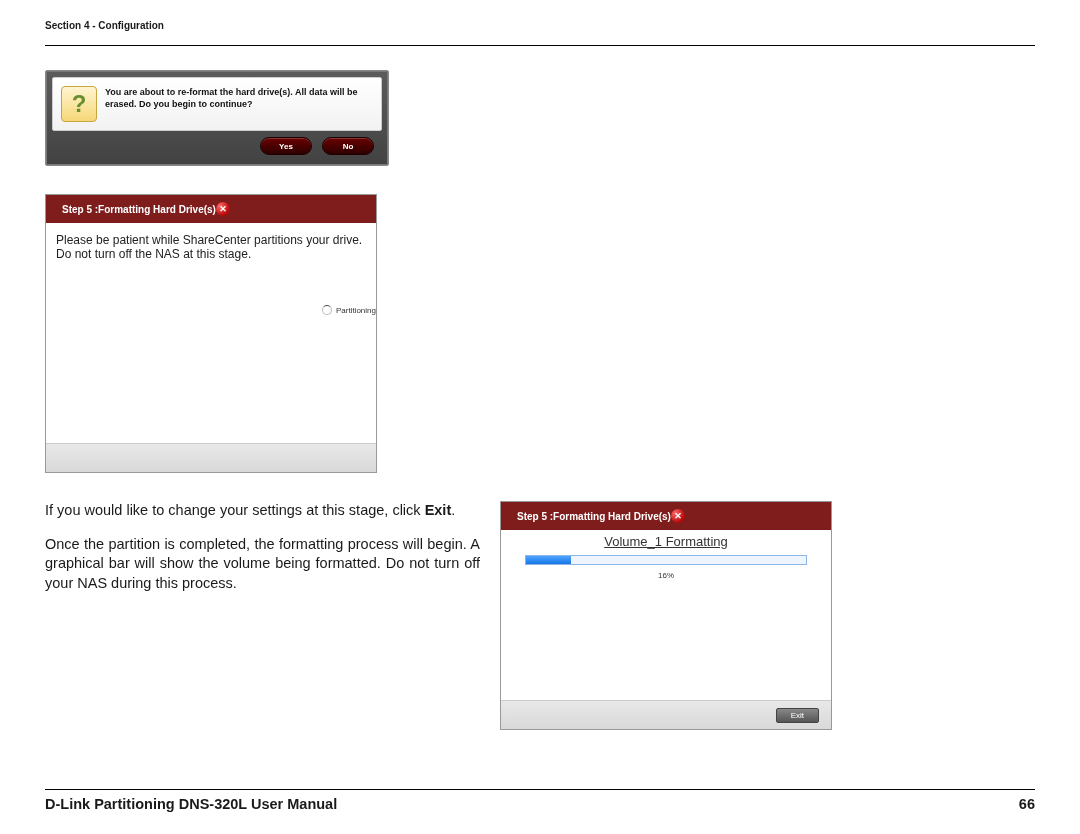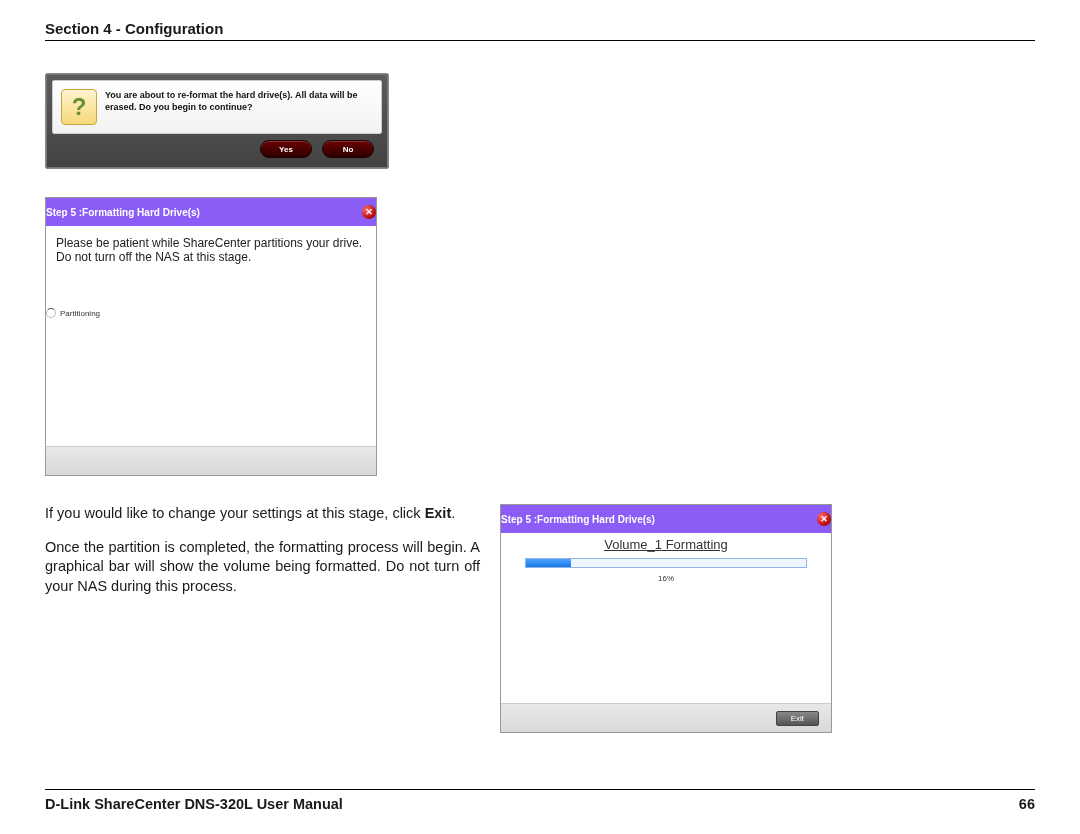--- a/index.html
+++ b/index.html
@@ -1,39 +1,39 @@
 <!DOCTYPE html>
 <html><head>
 <meta charset="utf-8">
 <style>
   html,body{margin:0;padding:0;background:#fff;font-family:"Segoe UI","Helvetica Neue",Arial,sans-serif;color:#1a1a1a}
   .page{width:1080px;height:834px;position:relative;box-sizing:border-box;padding:20px 45px 0 45px}
-  .header{font-weight:700;font-size:15px;padding-bottom:3px;border-bottom:1.5px solid #000;margin-bottom:32px}
+  .header{font-weight:700;font-size:10px;padding-bottom:14px;border-bottom:1.5px solid #000;margin-bottom:24px}
   .row{display:flex;align-items:flex-start;gap:20px;margin-bottom:28px}
   .left{flex:0 0 435px;font-size:14.5px;line-height:1.35}
   .left p{margin:0 0 14px 0}
   .right{flex:1}
   .justify{text-align:justify}
   b{font-weight:700}
 
   
   .dlg1{border:1px solid #888;border-radius:2px;background:linear-gradient(#5c5c5c,#424242);padding:6px 6px 6px 6px;width:330px;box-shadow:inset 0 0 0 1px #787878}
   .dlg1-inner{background:linear-gradient(#fff,#f2f2f2);border:1px solid #ccc;border-radius:2px;padding:8px 10px 8px 8px;display:flex;gap:8px;align-items:flex-start}
   .qicon{flex:0 0 34px;height:34px;background:linear-gradient(#fff4d0,#f6d878);border:1px solid #c8a63e;border-radius:4px;display:flex;align-items:center;justify-content:center;color:#6b8f2f;font-size:24px;font-weight:700}
   .dlg1-text{font-family:Arial,sans-serif;font-size:9px;font-weight:700;line-height:1.35;color:#111}
   .dlg1-btns{display:flex;justify-content:flex-end;gap:10px;padding:6px 8px 4px 0}
   .pillbtn{width:50px;height:16px;border-radius:9px;background:linear-gradient(#6a0000,#2d0000);border:1px solid #1a0000;color:#fff;font-size:8px;font-weight:700;display:flex;align-items:center;justify-content:center;box-shadow:inset 0 1px 0 rgba(255,255,255,0.2)}
 
   
   .wiz{width:330px;border:1px solid #999}
-  .wiz-hdr{background:#8b5cf6;color:#fff;font-family:Arial,sans-serif;font-size:10px;font-weight:700;padding:7px 0;display:flex;align-items:center;justify-content:space-between}
+  .wiz-hdr{background:#7f1d1d;color:#fff;font-family:Arial,sans-serif;font-size:10px;font-weight:700;padding:7px 16px;display:flex;align-items:center;}
   .closex{width:14px;height:14px;border-radius:50%;background:radial-gradient(circle at 30% 30%,#ff6a6a,#c21212 60%,#7a0000);display:flex;align-items:center;justify-content:center;color:#fff;font-size:9px;font-weight:700;line-height:1}
   .wiz-body{background:#fff;font-family:Arial,sans-serif}
   .wiz-note{font-size:12px;color:#222;padding:10px 10px 4px 10px}
-  .wiz-mid{height:138px;display:flex;flex-direction:column;align-items:flex-start;justify-content:flex-start;padding-top:40px}
+  .wiz-mid{height:138px;display:flex;flex-direction:column;align-items:flex-end;justify-content:flex-start;padding-top:40px}
   .spinnerline{font-size:8px;color:#333;display:flex;align-items:center;gap:4px}
   .spinner{width:8px;height:8px;border:1px solid #bbb;border-top-color:#555;border-radius:50%}
   .wiz-foot{background:linear-gradient(#e8e8e8,#d9d9d9);border-top:1px solid #ccc;height:28px}
 
   
   .vlabel{font-size:13px;color:#333;text-decoration:underline;margin-bottom:6px}
   .pbar-wrap{width:280px;height:8px;border:1px solid #8fb4e8;background:#eef5ff;position:relative;margin-bottom:6px}
   .pbar-fill{position:absolute;left:0;top:0;bottom:0;background:linear-gradient(#4ea3ff,#1678e6)}
   .pct{font-size:8px;color:#333}
   .wiz3-mid{height:120px}
@@ -109,16 +109,16 @@
           <div class="wiz3-mid"></div>
           <div class="wiz-foot3">
             <div class="exitbtn">Exit</div>
           </div>
         </div>
       </div>
     </div>
   </div>
 
   <div class="footer">
-    <span>D-Link ShareCenter DNS-320L User Manual</span>
+    <span>D-Link Partitioning DNS-320L User Manual</span>
     <span>66</span>
   </div>
 </div>
 
 </body></html>

